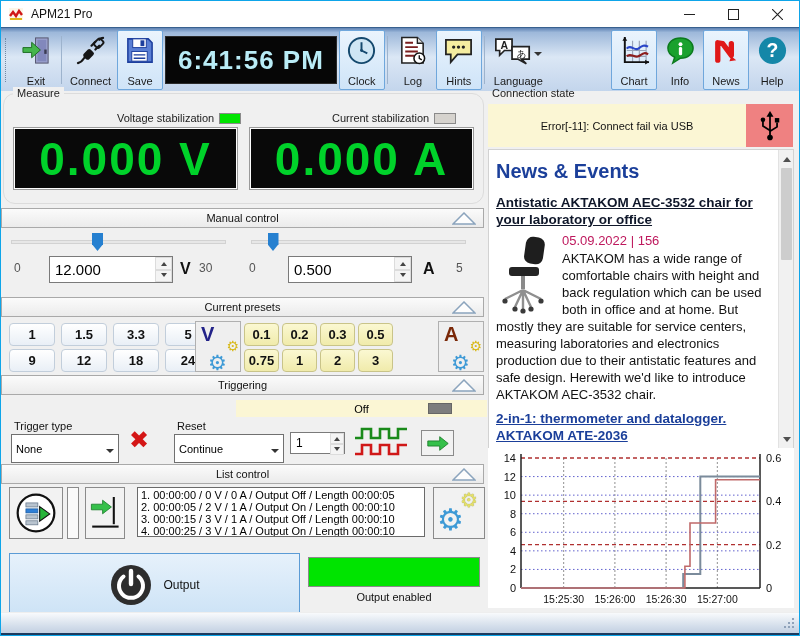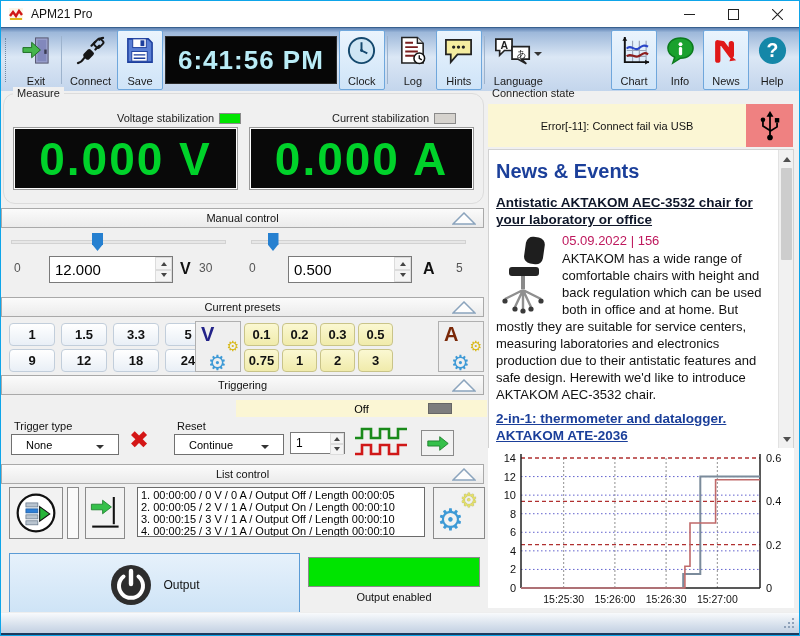--- a/index.html
+++ b/index.html
@@ -49,21 +49,21 @@
   .apresets .pbtn{width:35px;margin:0 3px 3px 0;border-color:#c9c489;background:linear-gradient(#fbf8d2,#f0ebab)}
   .unit-panel{position:absolute;width:46px;height:51px;border:1px solid #b0b0b0;background:#efefef}
   .unit-letter{position:absolute;left:5px;top:1px;font-size:20px;font-weight:bold}
   .gears{position:absolute;right:2px;bottom:0;width:30px;height:28px}
   .gear-b{position:absolute;left:0;bottom:-3px;font-family:"DejaVu Sans",sans-serif;font-size:21px;color:#3e9ad6;line-height:1}
   .gear-y{position:absolute;right:-1px;top:-4px;font-family:"DejaVu Sans",sans-serif;font-size:14px;color:#d8b91c;line-height:1}
   
   .off-bar{position:absolute;left:235px;top:309px;width:251px;height:17px;background:#fbf6d4;font-size:11px;display:flex;align-items:center;justify-content:center}
   .off-ind{position:absolute;right:35px;top:3px;width:24px;height:11px;background:#7d7d7d;border:1px solid #666}
   .small-label{position:absolute;font-size:11px;color:#111}
-  .combo{position:absolute;height:21px;border:1px solid #707070;background:#fff;font-size:11px;display:flex;align-items:center;justify-content:space-between;padding:0 14px}
+  .combo{position:absolute;height:29px;border:1px solid #707070;background:#fff;font-size:11px;display:flex;align-items:center;justify-content:space-between;padding:0 4px}
   .redx{position:absolute;font-family:"DejaVu Sans",sans-serif;font-size:24px;font-weight:bold;color:#d41616;line-height:1}
   .iconbtn{position:absolute;border:1px solid #8a8a8a;background:#f2f2f2;display:flex;align-items:center;justify-content:center}
   
   .listbox{position:absolute;left:136px;top:396px;width:288px;height:50px;background:#fff;border:1px solid #6a6a6a;font-size:11px;line-height:12px;padding:1px 3px;overflow:hidden}
   .gears-big{position:relative;width:40px;height:38px}
   .gears-big .gear-b{font-size:30px}
   .gears-big .gear-y{font-size:20px;color:#e4e06a;text-shadow:0 0 1px #8a8a30}
   
   .output-btn{position:absolute;left:8px;top:462px;width:291px;height:63px;background:linear-gradient(#e6f1fb,#cde3f6);border:1px solid #5b9bd5;display:flex;align-items:center;justify-content:center;gap:10px;font-size:12px;color:#111}
   .green-bar{position:absolute;left:307px;top:466px;width:172px;height:30px;border:1px solid #8a8a8a}

